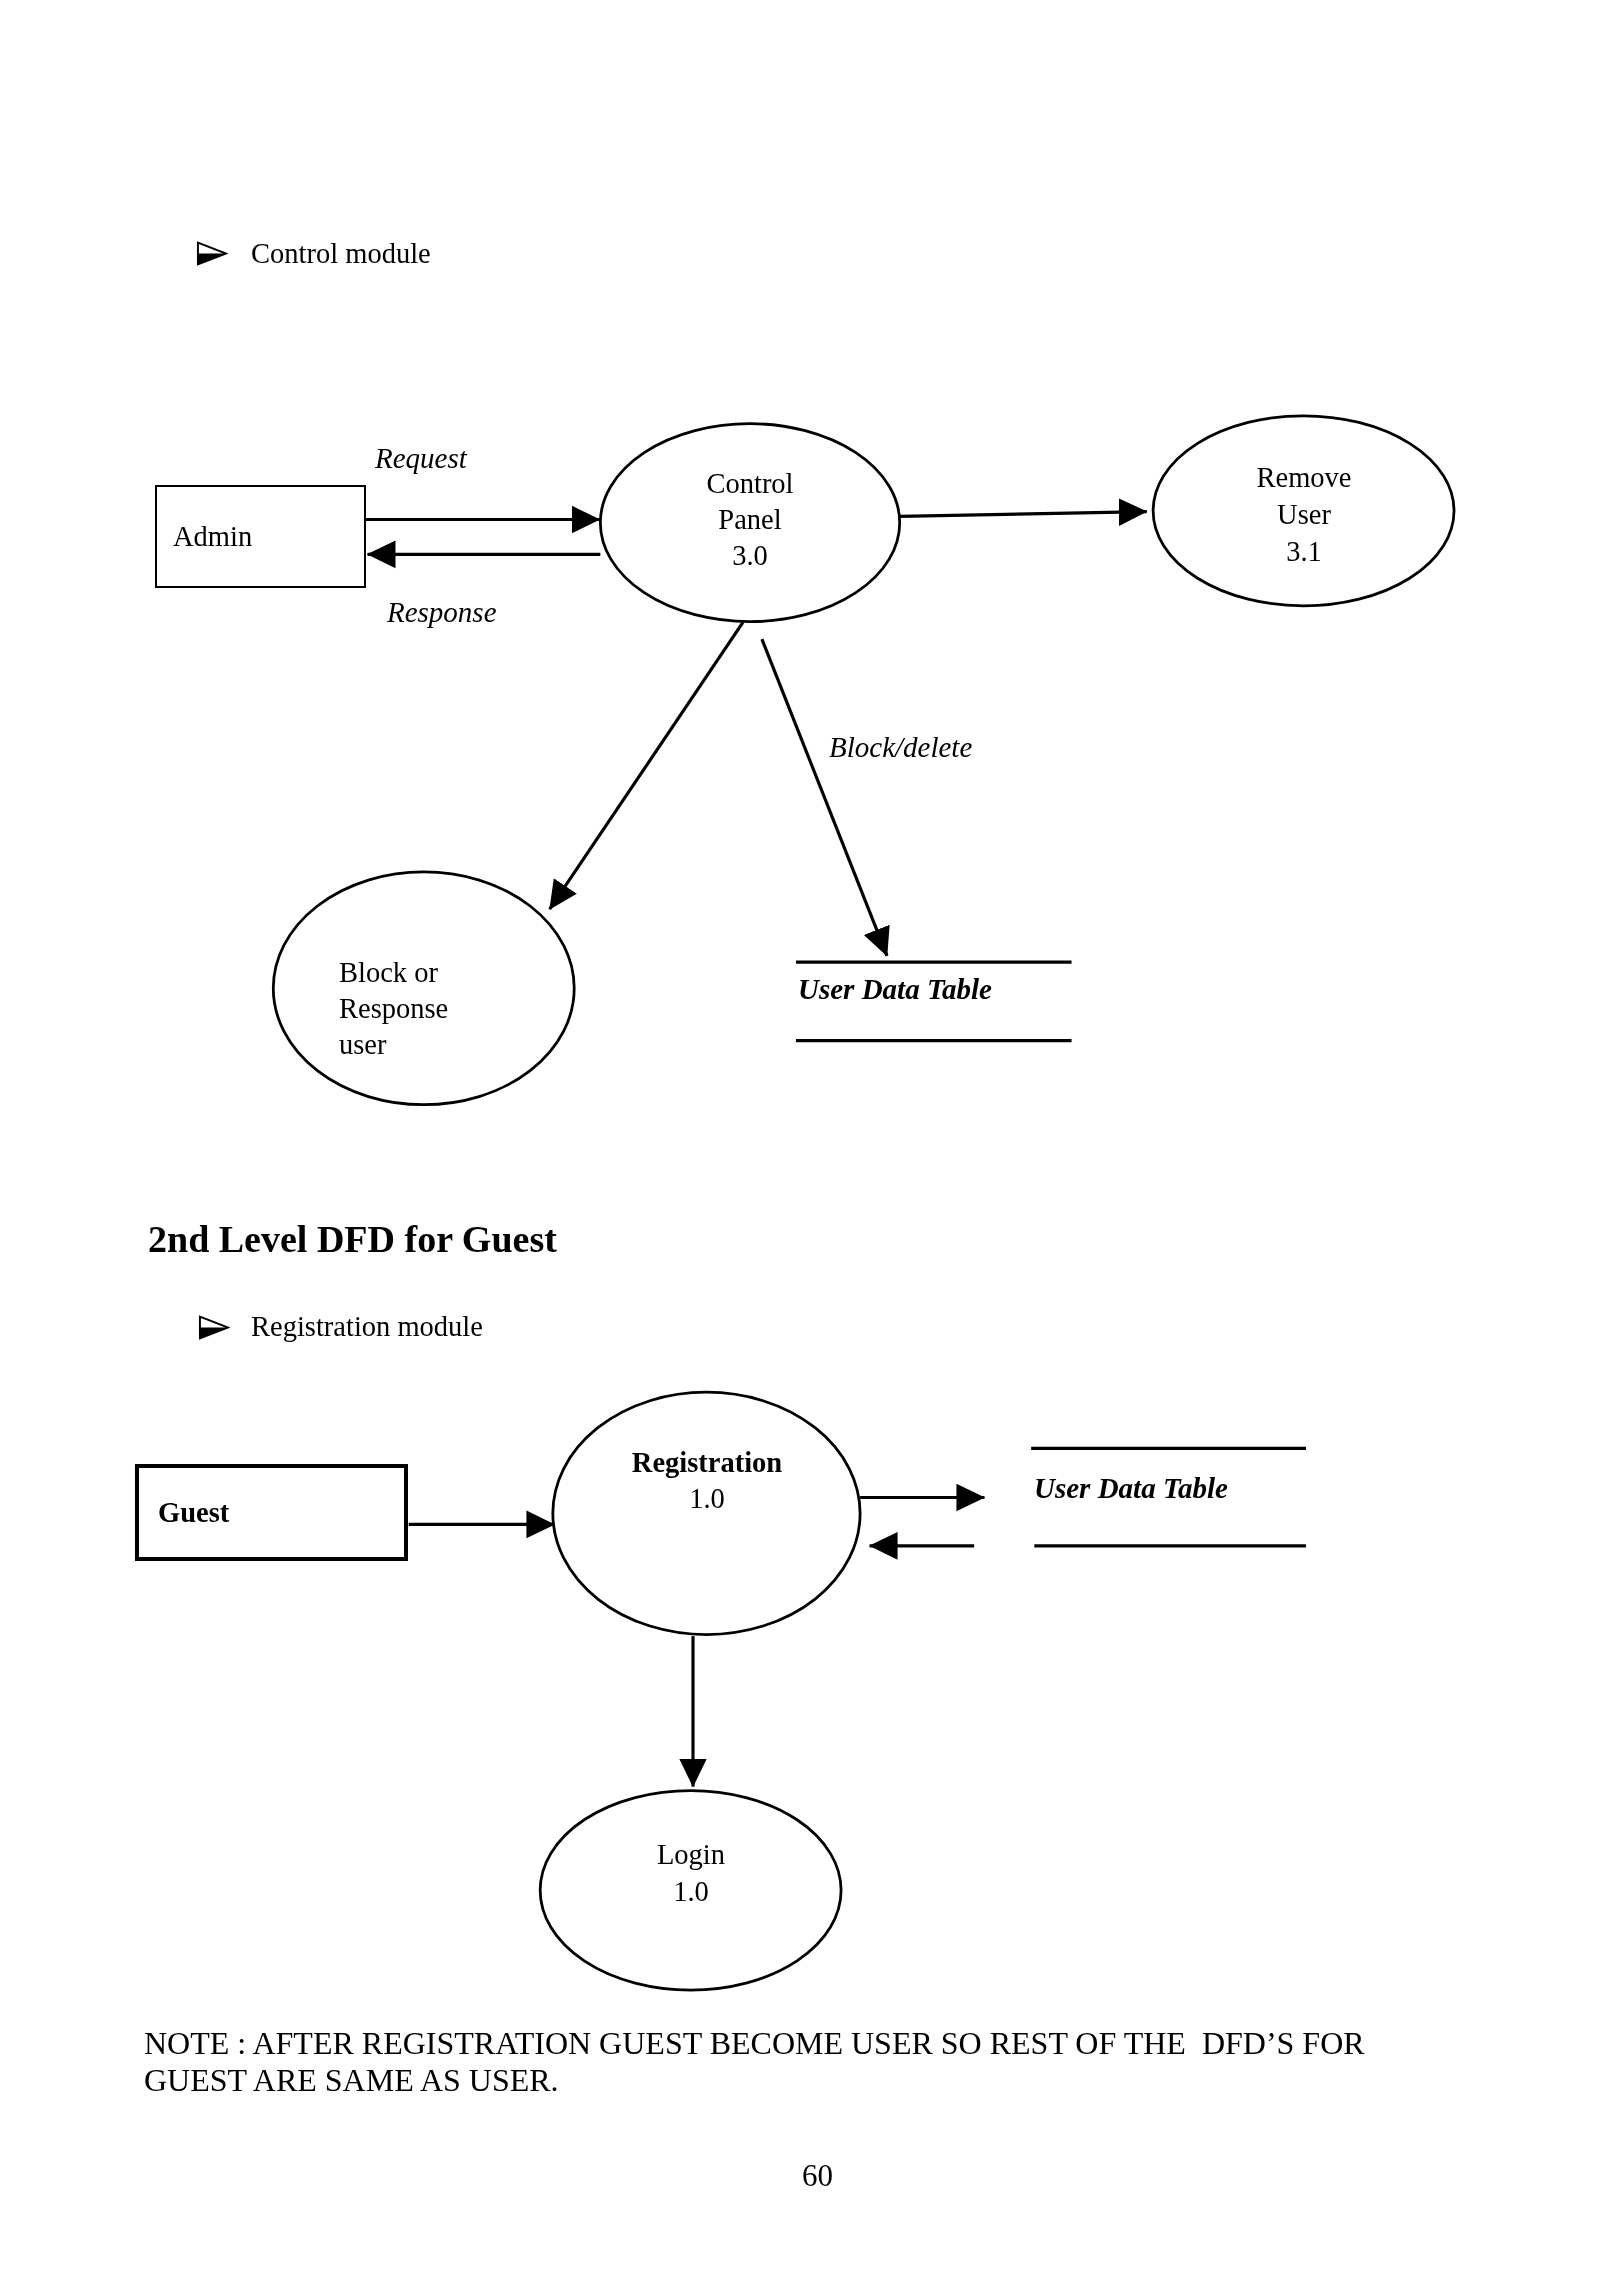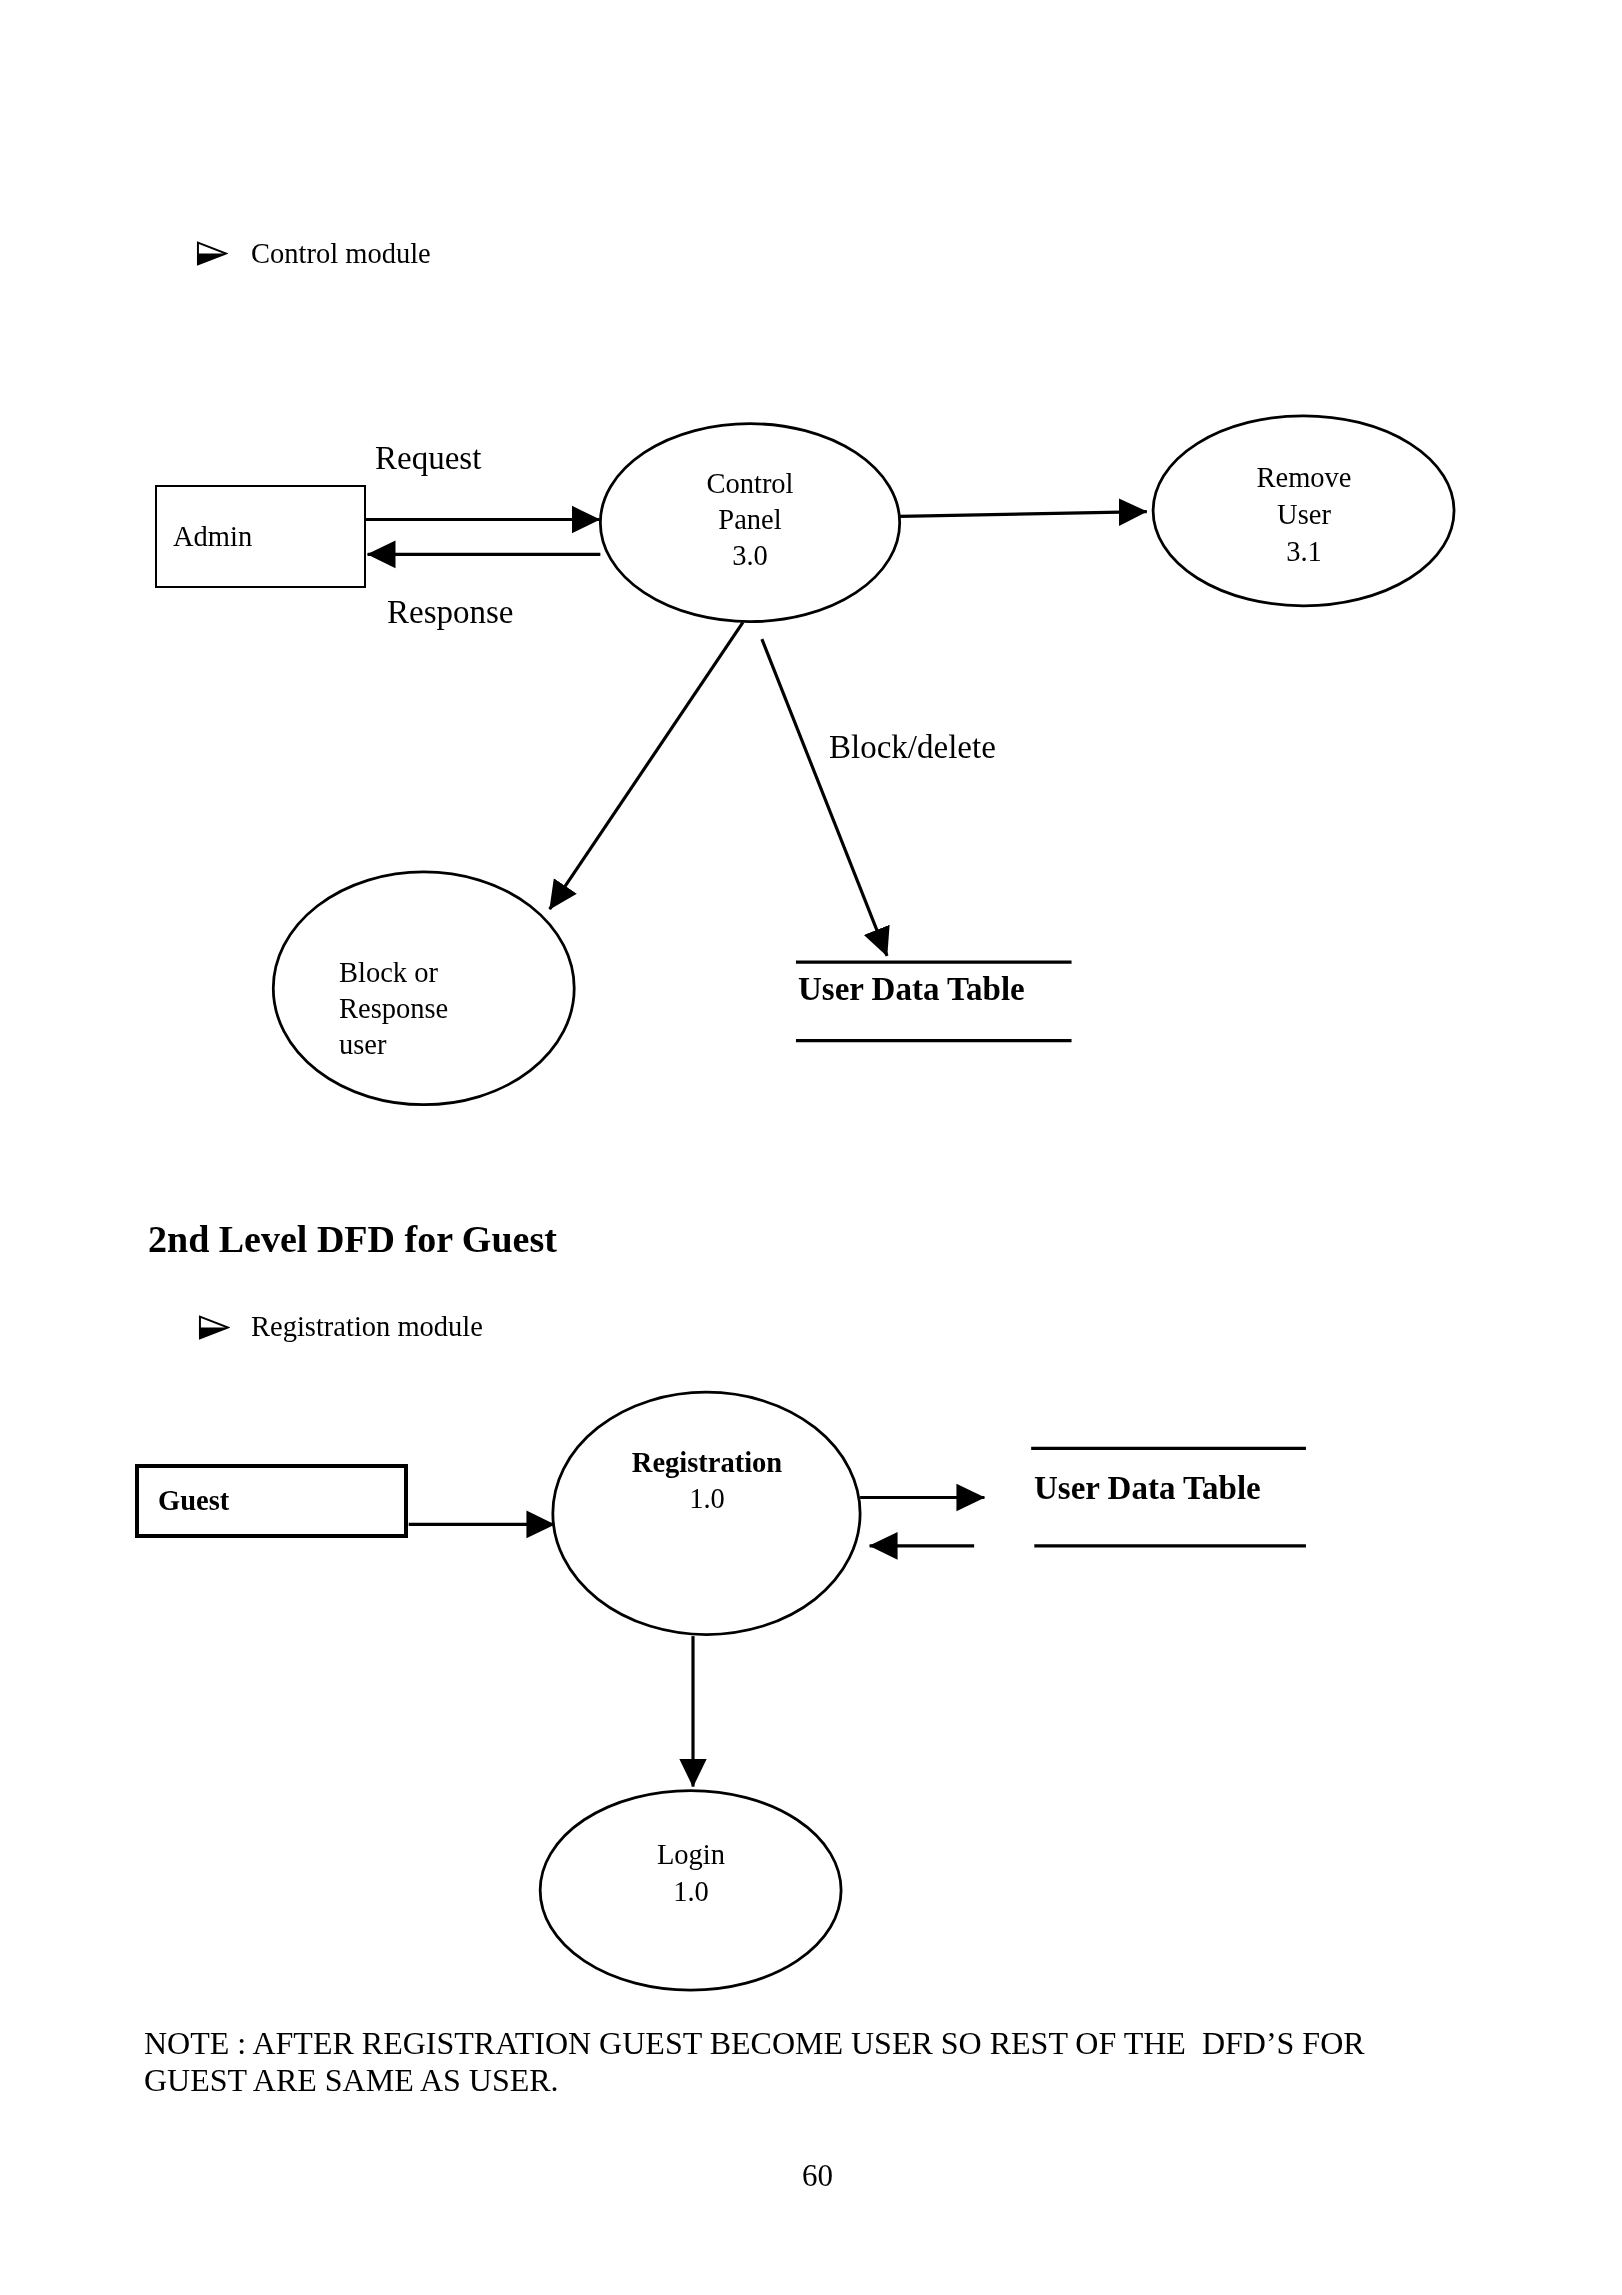--- a/index.html
+++ b/index.html
@@ -6,21 +6,21 @@
   .page{
     position:relative;
     width:1622px;height:2295px;
     background:#ffffff;
     font-family:"Liberation Serif","DejaVu Serif",serif;
     color:#000;
     overflow:hidden;
   }
   .abs{position:absolute;}
   .svg-layer{position:absolute;left:0;top:0;width:1622px;height:2295px;}
-  .lbl{font-size:33px;line-height:33px;white-space:nowrap;}
+  .lbl{font-size:29px;line-height:33px;white-space:nowrap;font-style:italic;}
   .bold{font-weight:bold;}
   .node-text{text-align:center;width:238px;line-height:36px;font-size:28.5px;}
   .entity-box{
     box-sizing:border-box;
     border:2.4px solid #000;
     display:flex;align-items:center;
     font-size:28.5px;
   }
   .heading{font-size:38px;line-height:43px;font-weight:bold;white-space:nowrap;}
   .bullet-title{font-size:28.5px;line-height:35px;font-weight:normal;white-space:nowrap;}
@@ -99,21 +99,21 @@
   <div class="abs lbl bold" style="left:798px;top:973px;">User Data Table</div>
 
   <div class="abs heading" style="left:148px;top:1218px;">2nd Level DFD for Guest</div>
 
   <svg class="abs" style="left:198px;top:1315px;" width="32" height="25" viewBox="0 0 40 32">
     <polygon points="2,2 38,16 2,30" fill="#fff" stroke="#000" stroke-width="2.5"></polygon>
     <polygon points="2,16 38,16 2,30" fill="#000"></polygon>
   </svg>
   <div class="abs bullet-title" style="left:251px;top:1309px;">Registration module</div>
 
-  <div class="abs entity-box bold" style="left:135px;top:1464px;width:273px;height:74px;padding-left:19px;border-width:4px;">
+  <div class="abs entity-box bold" style="left:135px;top:1464px;width:273px;height:97px;padding-left:19px;border-width:4px;">
     <span>Guest</span>
   </div>
 
   <div class="abs node-text" style="left:588px;top:1445px;">
     <div class="bold">Registration</div>
     <div>1.0</div>
   </div>
 
   <div class="abs lbl bold" style="left:1034px;top:1472px;">User Data Table</div>
 

